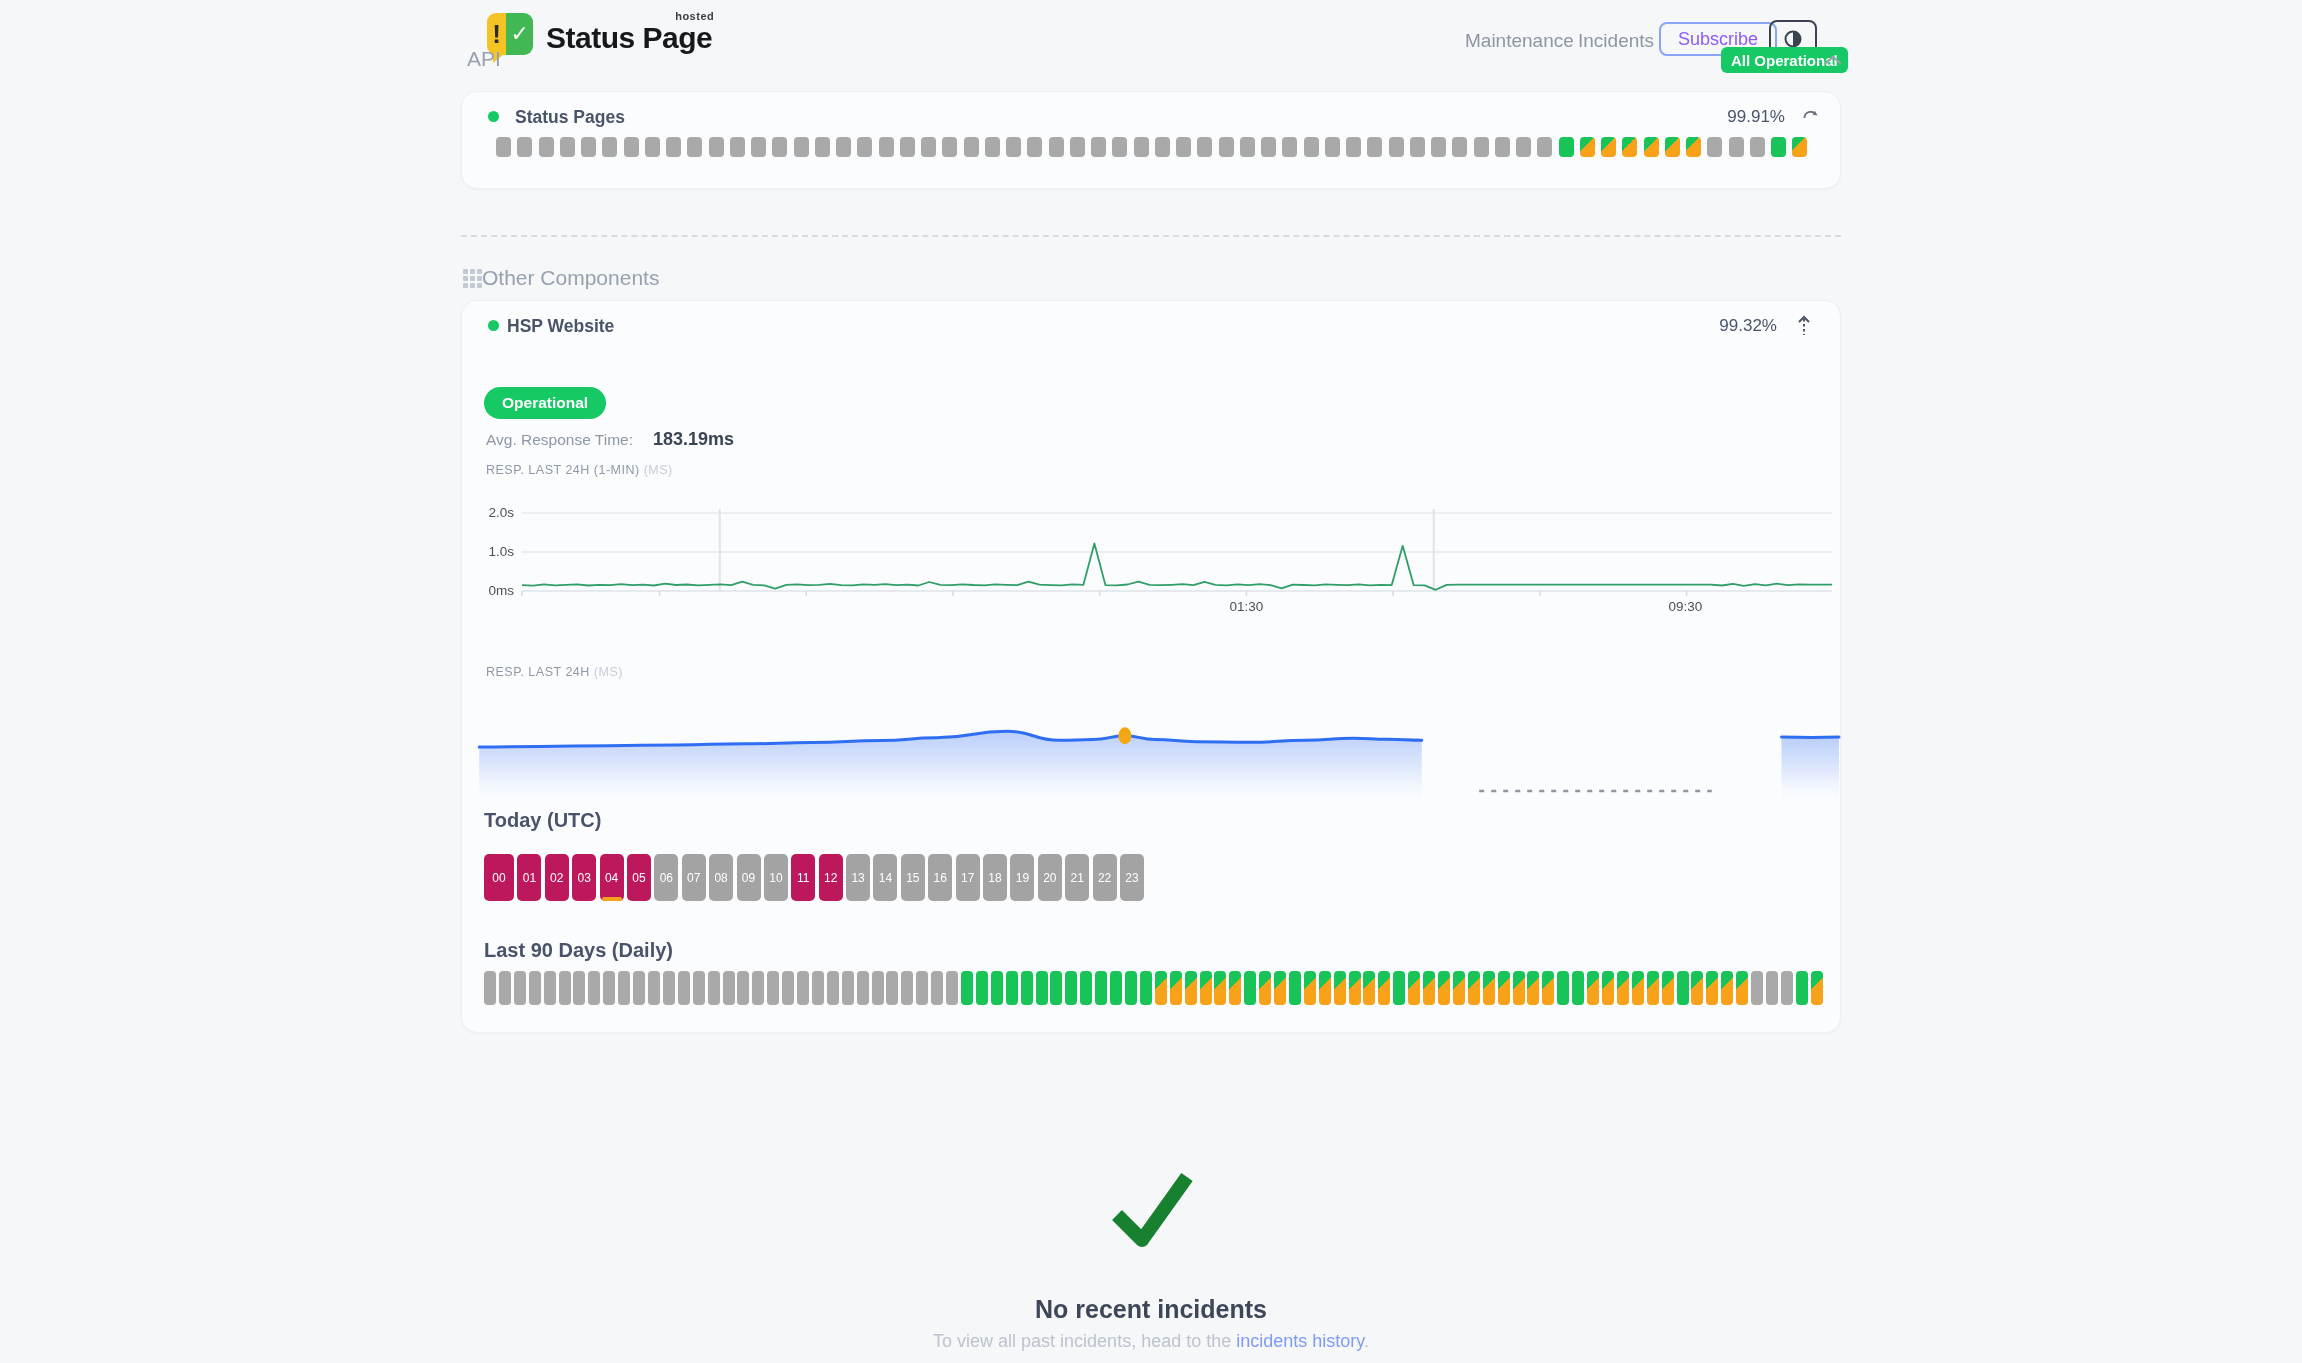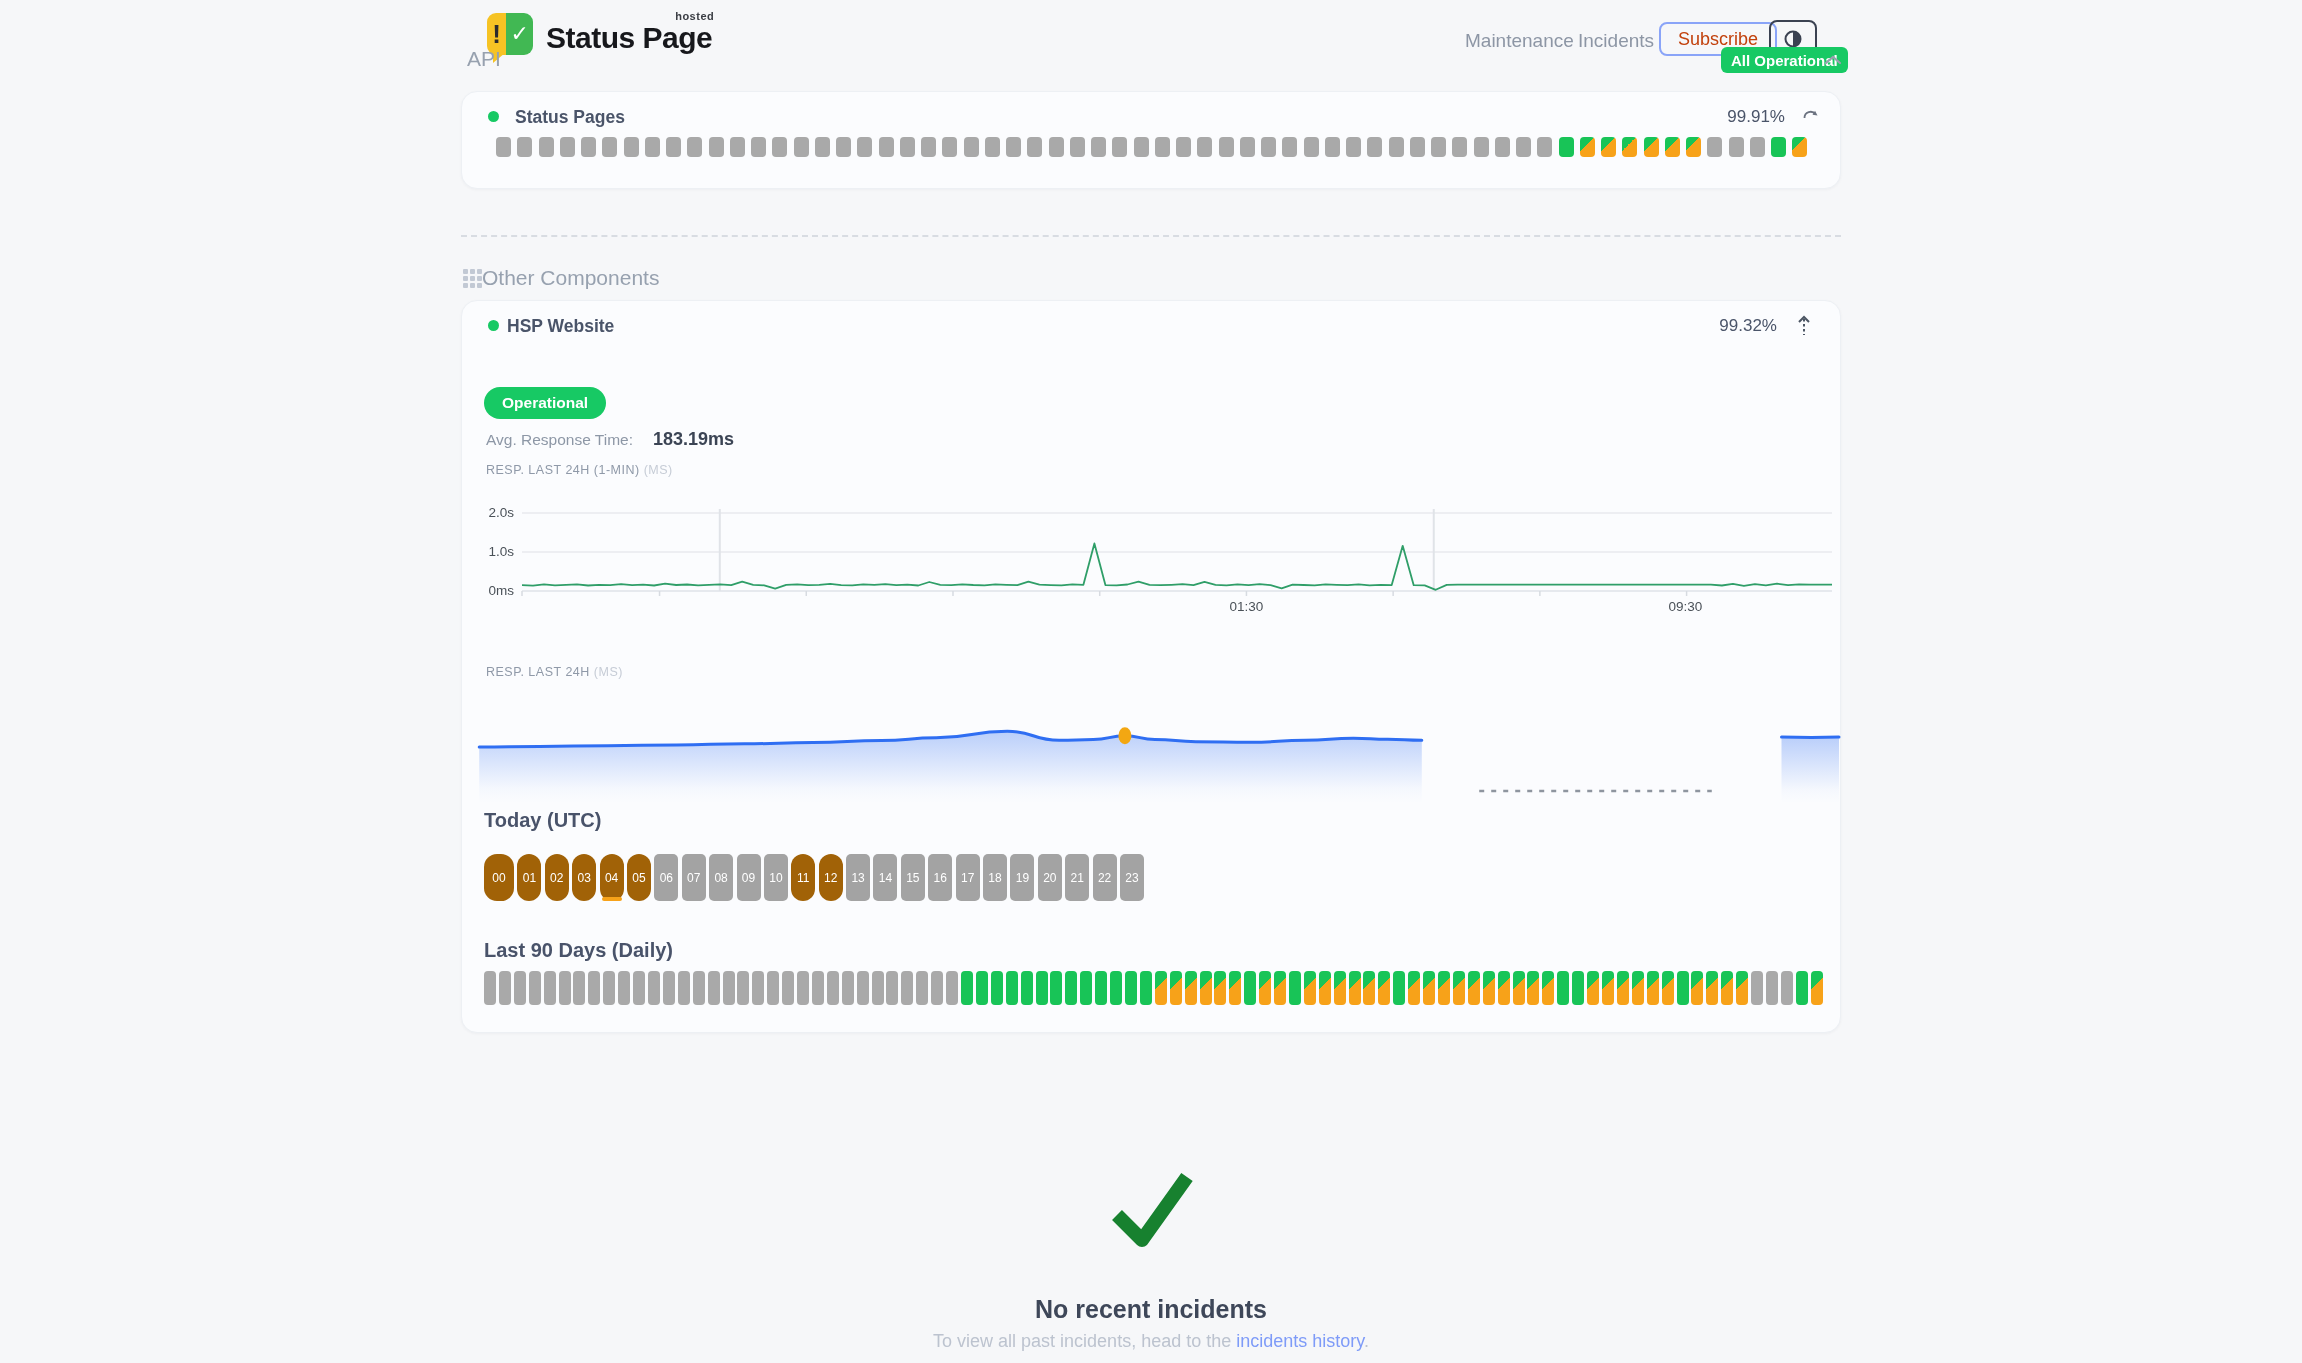--- a/index.html
+++ b/index.html
@@ -18,21 +18,21 @@
   .logo-bubble { position:relative; width:46px; height:42px; border-radius:9px; overflow:hidden; display:flex; }
   .logo-left { width:42%; background:#f6c324; color:#2b2b2e; font-weight:800; font-size:26px; display:flex; align-items:center; justify-content:center; }
   .logo-right { width:58%; background:#41b853; color:#fff; font-weight:800; font-size:22px; display:flex; align-items:center; justify-content:center; }
   .logo-tail { position:absolute; left:6px; top:40px; width:0; height:0; border-left:12px solid #f6c324; border-bottom:10px solid transparent; }
   .brand { left:546px; top:21px; font-size:30px; font-weight:800; color:#17181c; letter-spacing:-0.5px; }
   .brand .hosted { position:absolute; top:-11px; right:-2px; font-size:11px; font-weight:700; color:#3a3d44; letter-spacing:0.5px; }
   .nav-link { top:30px; font-size:19px; color:#8d96a5; cursor:pointer; }
   .nav-maintenance { left:1465px; }
   .nav-incidents { left:1578px; }
   .subscribe-btn { left:1659px; top:22px; height:34px; padding:0 17px; display:flex; align-items:center;
-    border:2px solid #8aa4f8; border-radius:8px; color:#c2410c; font-size:18px; background:transparent; cursor:pointer; }
+    border:2px solid #8aa4f8; border-radius:8px; color:#8b5cf6; font-size:18px; background:transparent; cursor:pointer; }
   .theme-toggle { left:1769px; top:20px; width:48px; height:37px; border:2px solid #3b4252; border-radius:8px;
     background:transparent; display:flex; align-items:center; justify-content:center; cursor:pointer; }
   .status-pill { left:1721px; top:47px; height:26px; padding:0 10px; display:flex; align-items:center;
     background:#17c964; border-radius:6px; color:#fff; font-size:15px; font-weight:600; }
   .collapse-chevron { left:1824px; top:52px; cursor:pointer; }
 
   
   .section-title { font-size:21px; color:#97a1af; font-weight:500; }
   .api-title { left:467px; top:47px; }
   .other-title-wrap { left:463px; top:266px; display:flex; align-items:center; }
@@ -63,21 +63,21 @@
     background:#17c964; border-radius:16px; color:#fff; font-weight:700; font-size:15.5px; }
   .avg-line { left:24px; top:128px; display:flex; align-items:baseline; gap:20px; }
   .avg-label { font-size:15.5px; color:#8d97a6; }
   .avg-value { font-size:18px; font-weight:700; color:#3b4454; }
   .chart-label { font-size:12.5px; letter-spacing:0.5px; color:#8f99a8; }
   .chart-label .unit { color:#c6ccd6; }
   .hour-row { left:22px; top:553px; width:660px; display:flex; justify-content:space-between; }
   .hour { width:24px; height:47px; border-radius:5px; background:#a3a3a3; color:#fff; font-size:12px;
     display:flex; align-items:center; justify-content:center; position:relative; cursor:pointer; }
   .hour:first-child { width:30px; }
-  .hour.green, .hour.green-orange { background:#a16207;border-radius:13px; }
+  .hour.green, .hour.green-orange { background:#be185d; }
   .hour.green-orange::after { content:""; position:absolute; left:2px; right:2px; bottom:0; height:4px; background:#f7a219; border-radius:2px; }
   .sub-title { font-size:20px; color:#49536a; font-weight:600; }
 
   
   .no-incidents-title { left:0; top:1295px; width:100%; text-align:center; font-size:25px; font-weight:600; color:#3e4759; }
   .no-incidents-sub { left:0; top:1331px; width:100%; text-align:center; font-size:18px; color:#bcc3cf; }
   .no-incidents-sub .link { color:#7e9bf8; cursor:pointer; }
 
   svg text { font-family:"Liberation Sans","DejaVu Sans",sans-serif; }
 </style>

